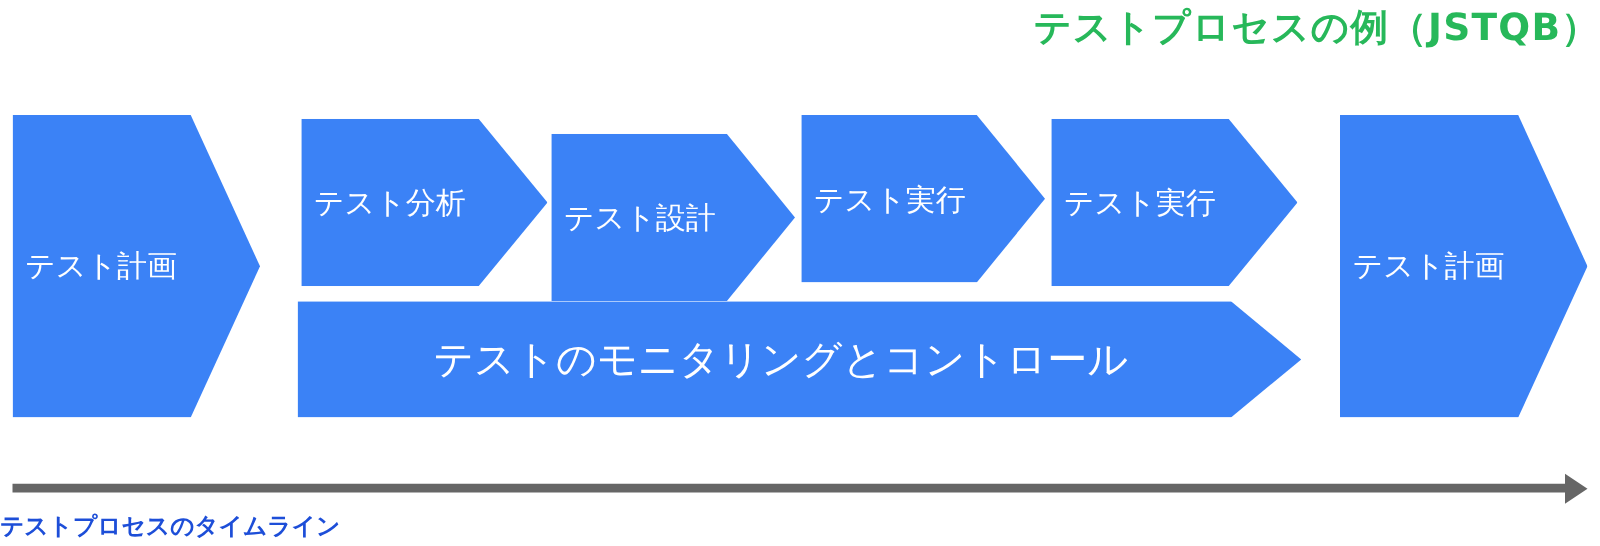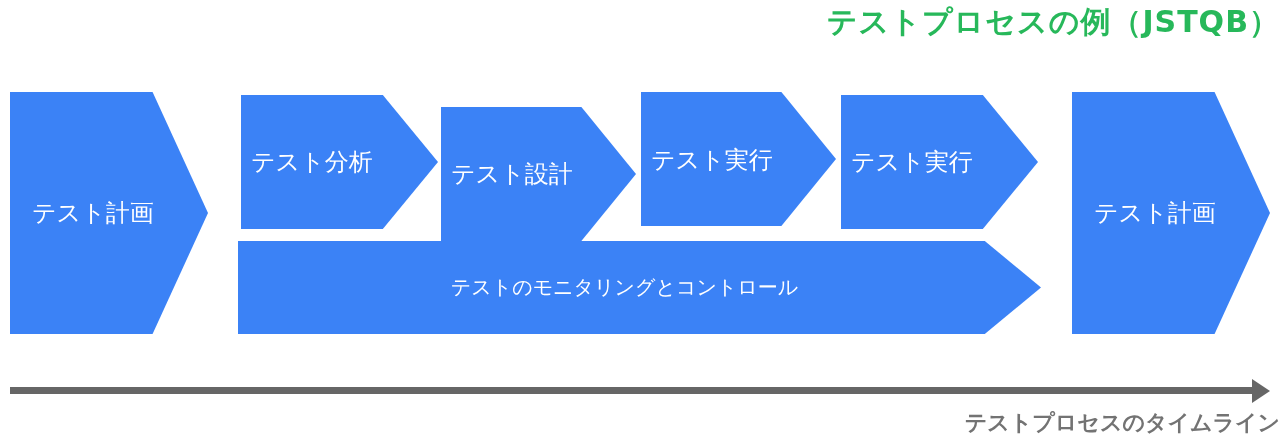--- a/index.html
+++ b/index.html
@@ -1,25 +1,25 @@
 <!DOCTYPE html>
 <html><head>
 <meta charset="utf-8">
 <style>
   html,body{margin:0;padding:0;background:#ffffff;}
   body{width:1280px;height:437px;position:relative;overflow:hidden;font-family:"DejaVu Sans","Liberation Sans",sans-serif;}
   .title{position:absolute;left:0;top:2px;width:1280px;text-align:right;font-size:30px;font-weight:bold;color:#27b85a;letter-spacing:1px;}
   .shape{position:absolute;background:#3b82f6;color:#ffffff;font-weight:normal;display:flex;align-items:center;box-sizing:border-box;}
   .shape span{white-space:nowrap;}
-  .big{clip-path:polygon(0 0,72% 0,100% 50%,72% 100%,0 100%);font-size:24px;padding-left:22px;}
+  .big{clip-path:polygon(0 0,72% 0,100% 50%,72% 100%,0 100%);font-size:24px;padding-left:10px;}
   .small{clip-path:polygon(0 0,72% 0,100% 50%,72% 100%,0 100%);font-size:24px;padding-left:10px;}
-  .wide{clip-path:polygon(0 0,93% 0,100% 50%,93% 100%,0 100%);font-size:20px;justify-content:center;padding-right:30px;}
+  .wide{clip-path:polygon(0 0,93% 0,100% 50%,93% 100%,0 100%);font-size:32px;justify-content:center;padding-right:30px;}
   .timeline-line{position:absolute;left:10px;top:387px;width:1245px;height:7px;background:#666666;}
   .timeline-head{position:absolute;left:1252px;top:379px;width:0;height:0;border-top:12px solid transparent;border-bottom:12px solid transparent;border-left:18px solid #666666;}
-  .timeline-label{position:absolute;left:0;top:408px;width:1280px;text-align:right;font-size:22px;font-weight:bold;color:#737373;}
+  .timeline-label{position:absolute;left:0;top:408px;width:1280px;text-align:left;font-size:19px;font-weight:bold;color:#1d4ed8;}
 </style>
 </head>
 <body>
 
 <div class="title">テストプロセスの例（JSTQB）</div>
 
 <div class="shape big" style="left:10px;top:92px;width:198px;height:242px;">
   <span>テスト計画</span>
 </div>
 

